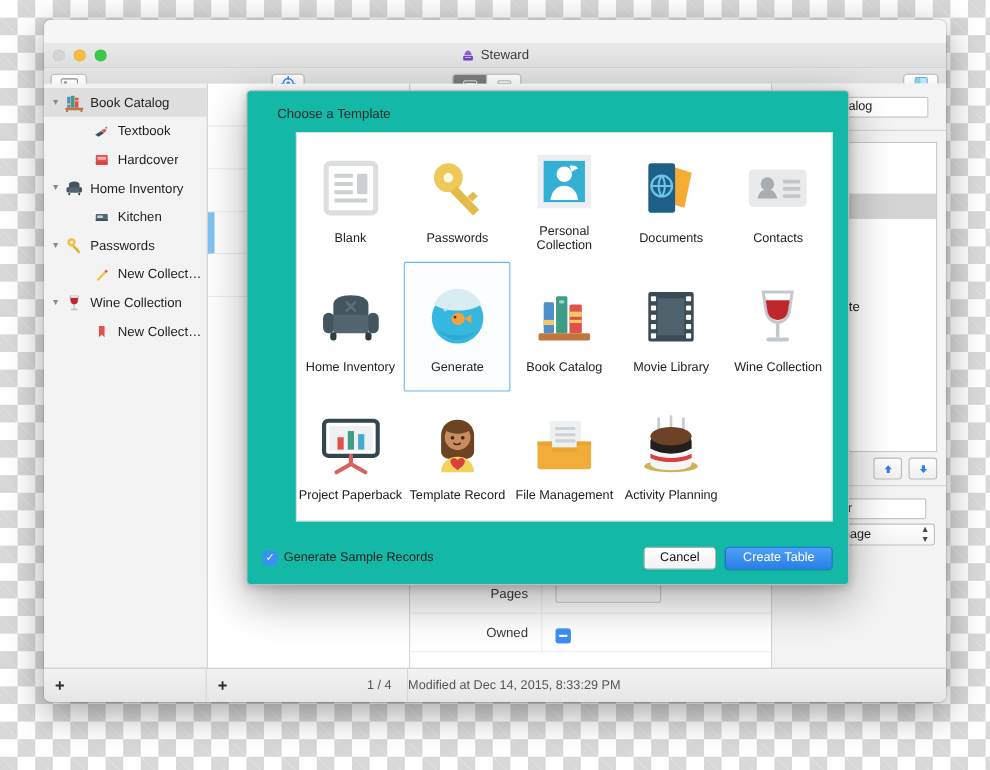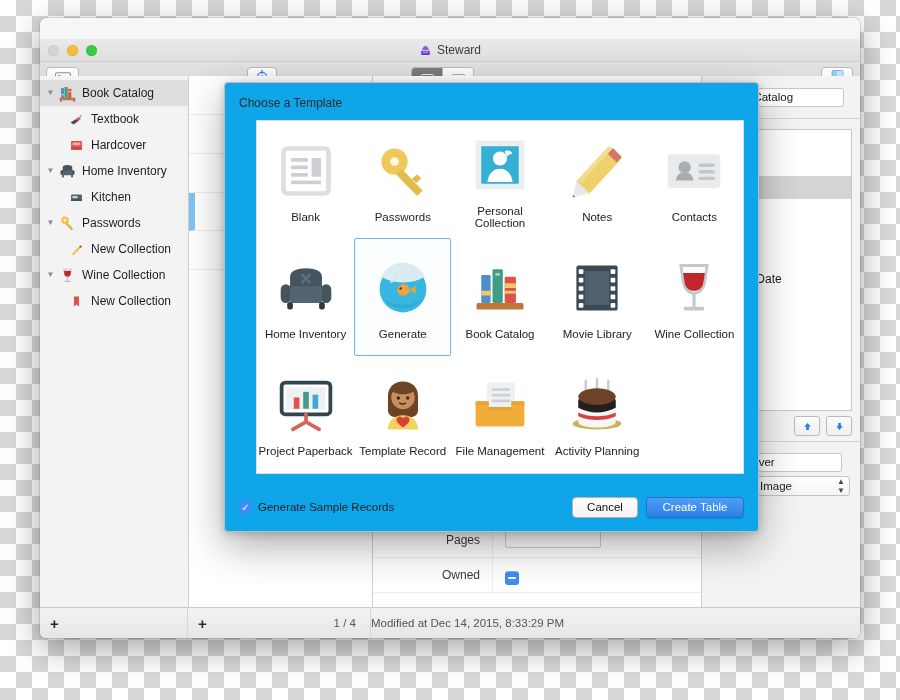--- a/index.html
+++ b/index.html
@@ -103,21 +103,21 @@
   }
   .sb-row {
     display:flex; align-items:center;
     height: 26px;
     font-size: 12px;
     color: #1e1e1e;
     padding-right: 4px;
     box-sizing: border-box;
   }
   .sb-row.group { padding-left: 4px; }
-  .sb-row.child { padding-left: 26px; }
+  .sb-row.child { padding-left: 42px; }
   .sb-row.selected { background: #dedede; }
   .sb-tri {
     width: 13px; flex:0 0 13px;
     font-size: 8px; color: #8a8a8a; text-align:center;
     line-height: 26px;
   }
   .sb-ico {
     width: 20px; flex: 0 0 20px;
     height: 20px;
     display:flex; align-items:center; justify-content:center;
@@ -295,25 +295,26 @@
   .sb-seg1 { width: 148px; flex:0 0 148px; border-right:1px solid #d6d6d6; height:100%; display:flex; align-items:center; padding-left:10px; box-sizing:border-box;}
   .sb-seg2 { width: 183px; flex:0 0 183px; border-right:1px solid #d6d6d6; height:100%; display:flex; align-items:center; justify-content:space-between; padding: 0 14px 0 10px; box-sizing:border-box;}
   .sb-seg3 { flex:1 1 auto; height:100%; display:flex; align-items:center; }
   .plus-glyph { font-size: 15px; color:#2a2a2a; font-weight:bold; line-height:1; }
 
   
   #template-dialog {
     position:absolute;
     left: 184px; top: 64px;
     width: 533px; height: 448px;
-    background: #0ea5e9;
+    background: #14b8a6;
     border: 1px solid #bcbcbc;
     border-radius: 4px;
     box-shadow: 0 14px 40px rgba(0,0,0,0.33), 0 2px 8px rgba(0,0,0,0.18);
     overflow: hidden;
+    padding-left: 13px;
   }
   .dlg-title {
     font-size: 12px; color:#2b2b2b;
     padding: 13px 0 0 14px;
   }
   .tpl-grid {
     margin: 10px 14px 0 31px;
     background: #ffffff;
     border: 1px solid #dcdcdc;
     height: 354px;
@@ -712,33 +713,32 @@
             <rect x="6" y="6" width="52" height="52" fill="#eceef0"></rect>
             <rect x="12" y="12" width="40" height="40" fill="#33b0d4"></rect>
             <circle cx="32" cy="25" r="7.5" fill="#ffffff"></circle>
             <path d="M18.5 50c1.2-9 6.6-14 13.5-14s12.3 5 13.5 14z" fill="#ffffff"></path>
             <path d="M37 17c3.6-1.2 7 0 8.4 2.6-2.6.6-4.6 1.7-6 3.3z" fill="#ffffff"></path>
           </svg>
         </span>
         <span class="tpl-label">Personal Collection</span>
       </div>
 
-
-      <div class="tpl-cell">
-        <span class="tpl-ico">
-          <svg viewBox="0 0 64 64" width="60" height="60">
-            <path d="M44 6l14 13-34 37-14-13z" fill="#efd06a"></path>
-            <path d="M49 7.5L58.5 17l-5.5 6-9.5-9.5z" fill="#d4766b"></path>
-            <path d="M10 43l14 13-18 4z" fill="#e8e8e8"></path>
-            <path d="M6.5 57.5l-.5 2.5 2.5-.6z" fill="#5a5a5a"></path>
-            <path d="M44 6l5 1.5L15.5 44 10 43z" fill="#f2dc92"></path>
-          </svg>
-        </span>
-        <span class="tpl-label">Notes</span>
-      </div>
+      <div class="tpl-cell">
+        <span class="tpl-ico">
+          <svg viewBox="0 0 64 64" width="60" height="60">
+            <path d="M30 10l22 7-7 34-21-6z" fill="#f5ab34"></path>
+            <rect x="10" y="8" width="26" height="48" rx="3" fill="#1d5f86"></rect>
+            <circle cx="23" cy="30" r="10" fill="none" stroke="#6ec4e8" stroke-width="2.2"></circle>
+            <path d="M13 30h20M23 20c4 5.5 4 14.5 0 20M23 20c-4 5.5-4 14.5 0 20" fill="none" stroke="#6ec4e8" stroke-width="2"></path>
+          </svg>
+        </span>
+        <span class="tpl-label">Documents</span>
+      </div>
+
 
       <div class="tpl-cell">
         <span class="tpl-ico">
           <svg viewBox="0 0 64 64" width="60" height="60">
             <rect x="4" y="14" width="56" height="36" rx="4" fill="#e8eaec"></rect>
             <circle cx="22" cy="28" r="6.5" fill="#a8adb2"></circle>
             <path d="M12.5 42c1-6 5-9 9.5-9s8.5 3 9.5 9z" fill="#a8adb2"></path>
             <rect x="37" y="24" width="17" height="3.6" rx="1.4" fill="#c3c7cb"></rect>
             <rect x="37" y="31" width="17" height="3.6" rx="1.4" fill="#c3c7cb"></rect>
             <rect x="37" y="38" width="17" height="3.6" rx="1.4" fill="#c3c7cb"></rect>

